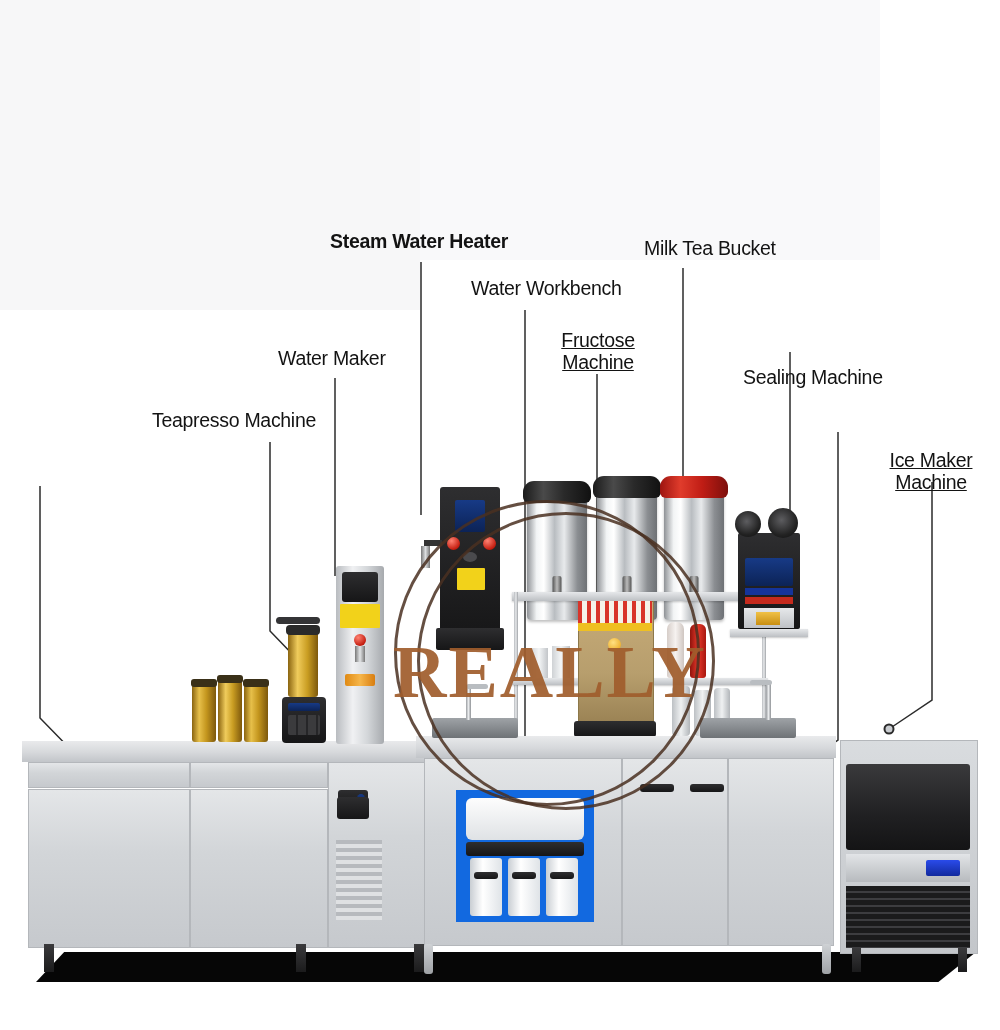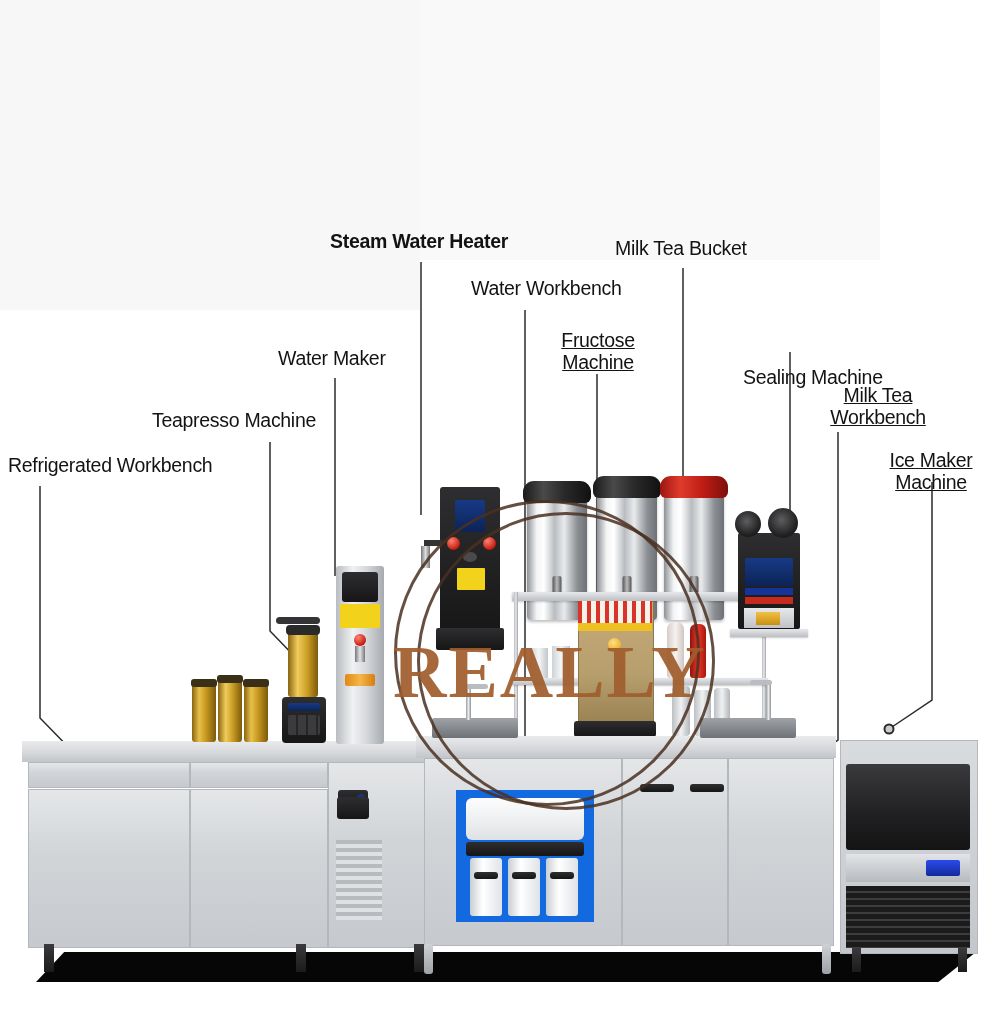--- a/index.html
+++ b/index.html
@@ -246,33 +246,28 @@
     <div style="position:absolute;left:846px;top:886px;width:124px;height:62px;
       background:repeating-linear-gradient(180deg,#1b1b1c 0 5px,#3d3d40 5px 7px);"></div>
     <div class="leg" style="left:852px;top:948px;width:9px;height:24px;"></div>
     <div class="leg" style="left:958px;top:948px;width:9px;height:24px;"></div>
   </div>
 
   <div class="wm-ring" style="left:394px;top:500px;width:300px;height:300px;"></div>
   <div class="wm-ring" style="left:417px;top:512px;width:292px;height:292px;"></div>
   <div class="wm-txt" style="left:393px;top:630px;font-size:74px;">REALLY</div>
 
-  <div class="label" style="left:8px;top:455px;">Refrigerated Workbench</div>
   <div class="label" style="left:152px;top:410px;">Teapresso Machine</div>
   <div class="label" style="left:278px;top:348px;">Water Maker</div>
   <div class="label" style="left:330px;top:231px;font-weight:bold;">Steam Water Heater</div>
   <div class="label" style="left:471px;top:278px;">Water Workbench</div>
   <div class="label two" style="left:554px;top:330px;width:88px;">
     <span>Fructose</span><br>
     <span>Machine</span>
   </div>
-  <div class="label" style="left:615px;top:238px;">Milk Tea Bucket</div>
+  <div class="label" style="left:644px;top:238px;">Milk Tea Bucket</div>
   <div class="label" style="left:743px;top:326px;margin-top:41px;">Sealing Machine</div>
-  <div class="label two" style="left:820px;top:385px;width:116px;">
-    <span>Milk Tea</span><br>
-    <span>Workbench</span>
-  </div>
   <div class="label two" style="left:876px;top:450px;width:110px;">
     <span>Ice Maker</span><br>
     <span>Machine</span>
   </div>
 
 </div>
 
 </body></html>

